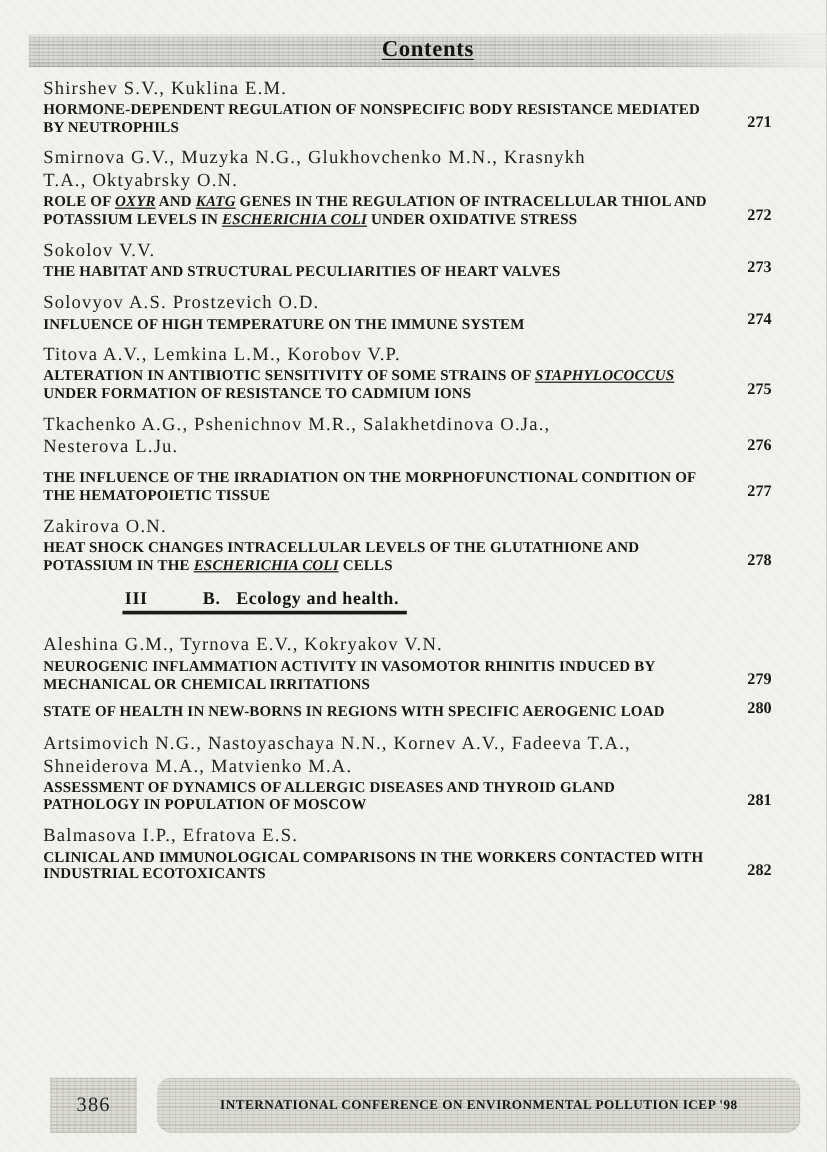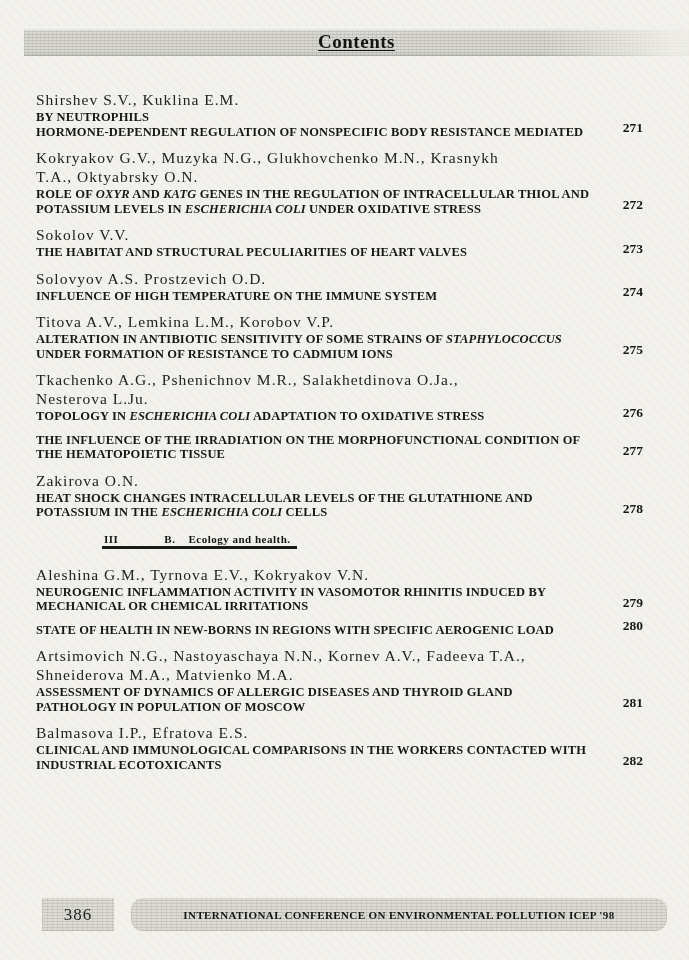--- a/index.html
+++ b/index.html
@@ -33,52 +33,52 @@
     display:inline-block;
     font-size:19px;font-weight:bold;line-height:26px;
     letter-spacing:0.5px;
     text-decoration:underline;
     text-underline-offset:2px;
     color:#141414;
     position:relative;z-index:1;
   }
   
   .main{
-    position:absolute;top:90px;left:36px;right:44px;
+    position:absolute;top:64px;left:36px;right:44px;
   }
   .entry{position:relative;margin-bottom:9px;}
   .entry-text{width:565px;}
   .authors-line{
     font-size:15.5px;line-height:19px;letter-spacing:1px;
     color:#222;white-space:nowrap;
   }
   .authors{margin-bottom:1px;}
   .title-line{
     font-size:12.5px;font-weight:bold;line-height:14.5px;
     letter-spacing:0.15px;color:#171717;white-space:nowrap;
   }
-  .title-line .it{font-style:italic;}
+  .title-line .it{font-style:italic;text-decoration:underline;}
   .page-num{
     position:absolute;right:2px;bottom:3px;
     font-size:13.5px;font-weight:bold;color:#171717;
   }
   
   .section-heading{
     display:inline-block;
     margin:4px 0 16px 66px;
-    font-size:11px;font-weight:bold;color:#151515;
+    font-size:15px;font-weight:bold;color:#151515;
     border-bottom:3px solid #1a1a1a;
     padding:0 6px 1px 2px;
     letter-spacing:0.5px;
   }
   .sh-letter{margin-left:46px;}
   .sh-label{margin-left:13px;}
   
   .footer{
-    position:absolute;top:898px;left:42px;right:22px;height:33px;
+    position:absolute;top:898px;left:42px;right:22px;height:46px;
     display:flex;gap:17px;
   }
   .tex{
     background-color:#dcdbd4;
     background-image:
       repeating-linear-gradient(0deg, rgba(120,118,110,0.20) 0 1px, transparent 1px 3px),
       repeating-linear-gradient(90deg, rgba(110,108,100,0.10) 0 1px, transparent 1px 5px);
     box-shadow: inset 0 -1px 2px rgba(0,0,0,0.08);
   }
   .footer-page{
@@ -101,30 +101,30 @@
     <span class="band-title">Contents</span>
   </div>
 
   <div class="main" id="toc">
       <div class="entry">
         <div class="entry-text">
           <div class="authors">
             <div class="authors-line">Shirshev S.V., Kuklina E.M.</div>
           </div>
           <div class="title">
+            <div class="title-line"><span>HORMONE-DEPENDENT REGULATION OF NONSPECIFIC BODY RESISTANCE MEDIATED</span></div>
             <div class="title-line"><span>BY NEUTROPHILS</span></div>
-            <div class="title-line"><span>HORMONE-DEPENDENT REGULATION OF NONSPECIFIC BODY RESISTANCE MEDIATED</span></div>
           </div>
         </div>
         <div class="page-num">271</div>
       </div>
       <div class="entry">
         <div class="entry-text">
           <div class="authors">
-            <div class="authors-line">Kokryakov G.V., Muzyka N.G., Glukhovchenko M.N., Krasnykh</div>
+            <div class="authors-line">Smirnova G.V., Muzyka N.G., Glukhovchenko M.N., Krasnykh</div>
             <div class="authors-line">T.A., Oktyabrsky O.N.</div>
           </div>
           <div class="title">
             <div class="title-line"><span>ROLE OF </span><span class="it">OXYR</span><span> AND </span><span class="it">KATG</span><span> GENES IN THE REGULATION OF INTRACELLULAR THIOL AND</span></div>
             <div class="title-line"><span>POTASSIUM LEVELS IN </span><span class="it">ESCHERICHIA COLI</span><span> UNDER OXIDATIVE STRESS</span></div>
           </div>
         </div>
         <div class="page-num">272</div>
       </div>
       <div class="entry">
@@ -161,21 +161,20 @@
         </div>
         <div class="page-num">275</div>
       </div>
       <div class="entry">
         <div class="entry-text">
           <div class="authors">
             <div class="authors-line">Tkachenko A.G., Pshenichnov M.R., Salakhetdinova O.Ja.,</div>
             <div class="authors-line">Nesterova L.Ju.</div>
           </div>
           <div class="title">
-            <div class="title-line"><span>TOPOLOGY IN </span><span class="it">ESCHERICHIA COLI</span><span> ADAPTATION TO OXIDATIVE STRESS</span></div>
           </div>
         </div>
         <div class="page-num">276</div>
       </div>
       <div class="entry">
         <div class="entry-text">
           <div class="title">
             <div class="title-line"><span>THE INFLUENCE OF THE IRRADIATION ON THE MORPHOFUNCTIONAL CONDITION OF</span></div>
             <div class="title-line"><span>THE HEMATOPOIETIC TISSUE</span></div>
           </div>

